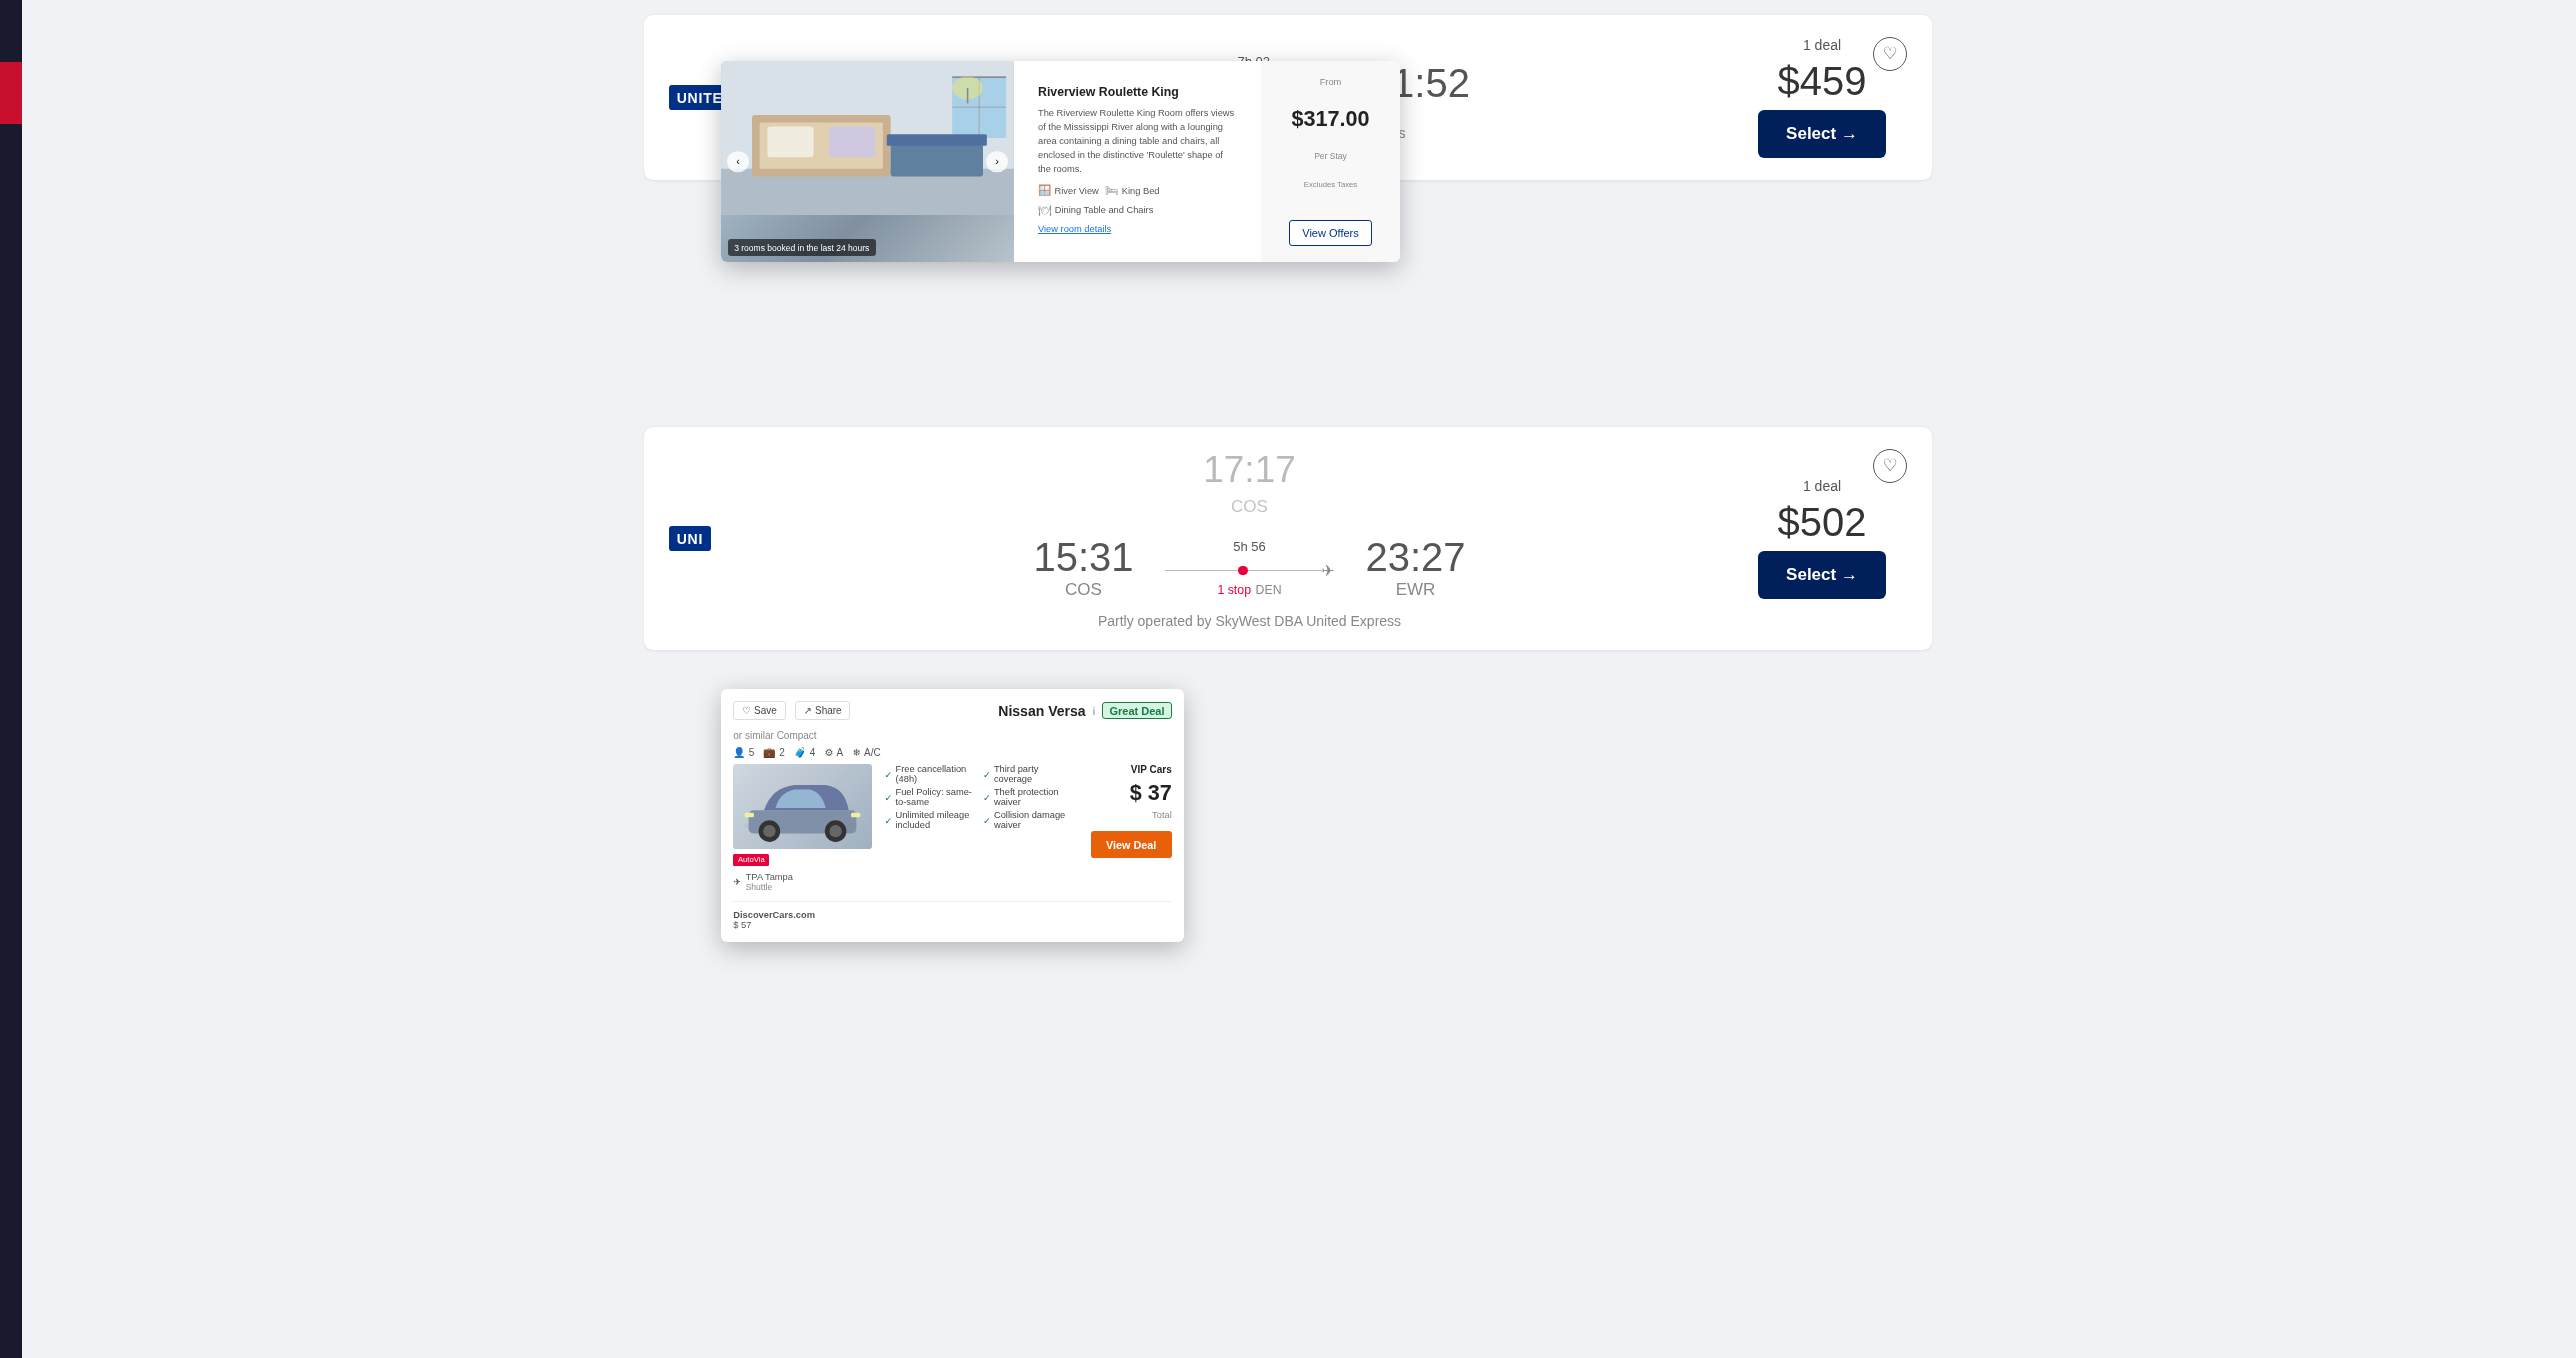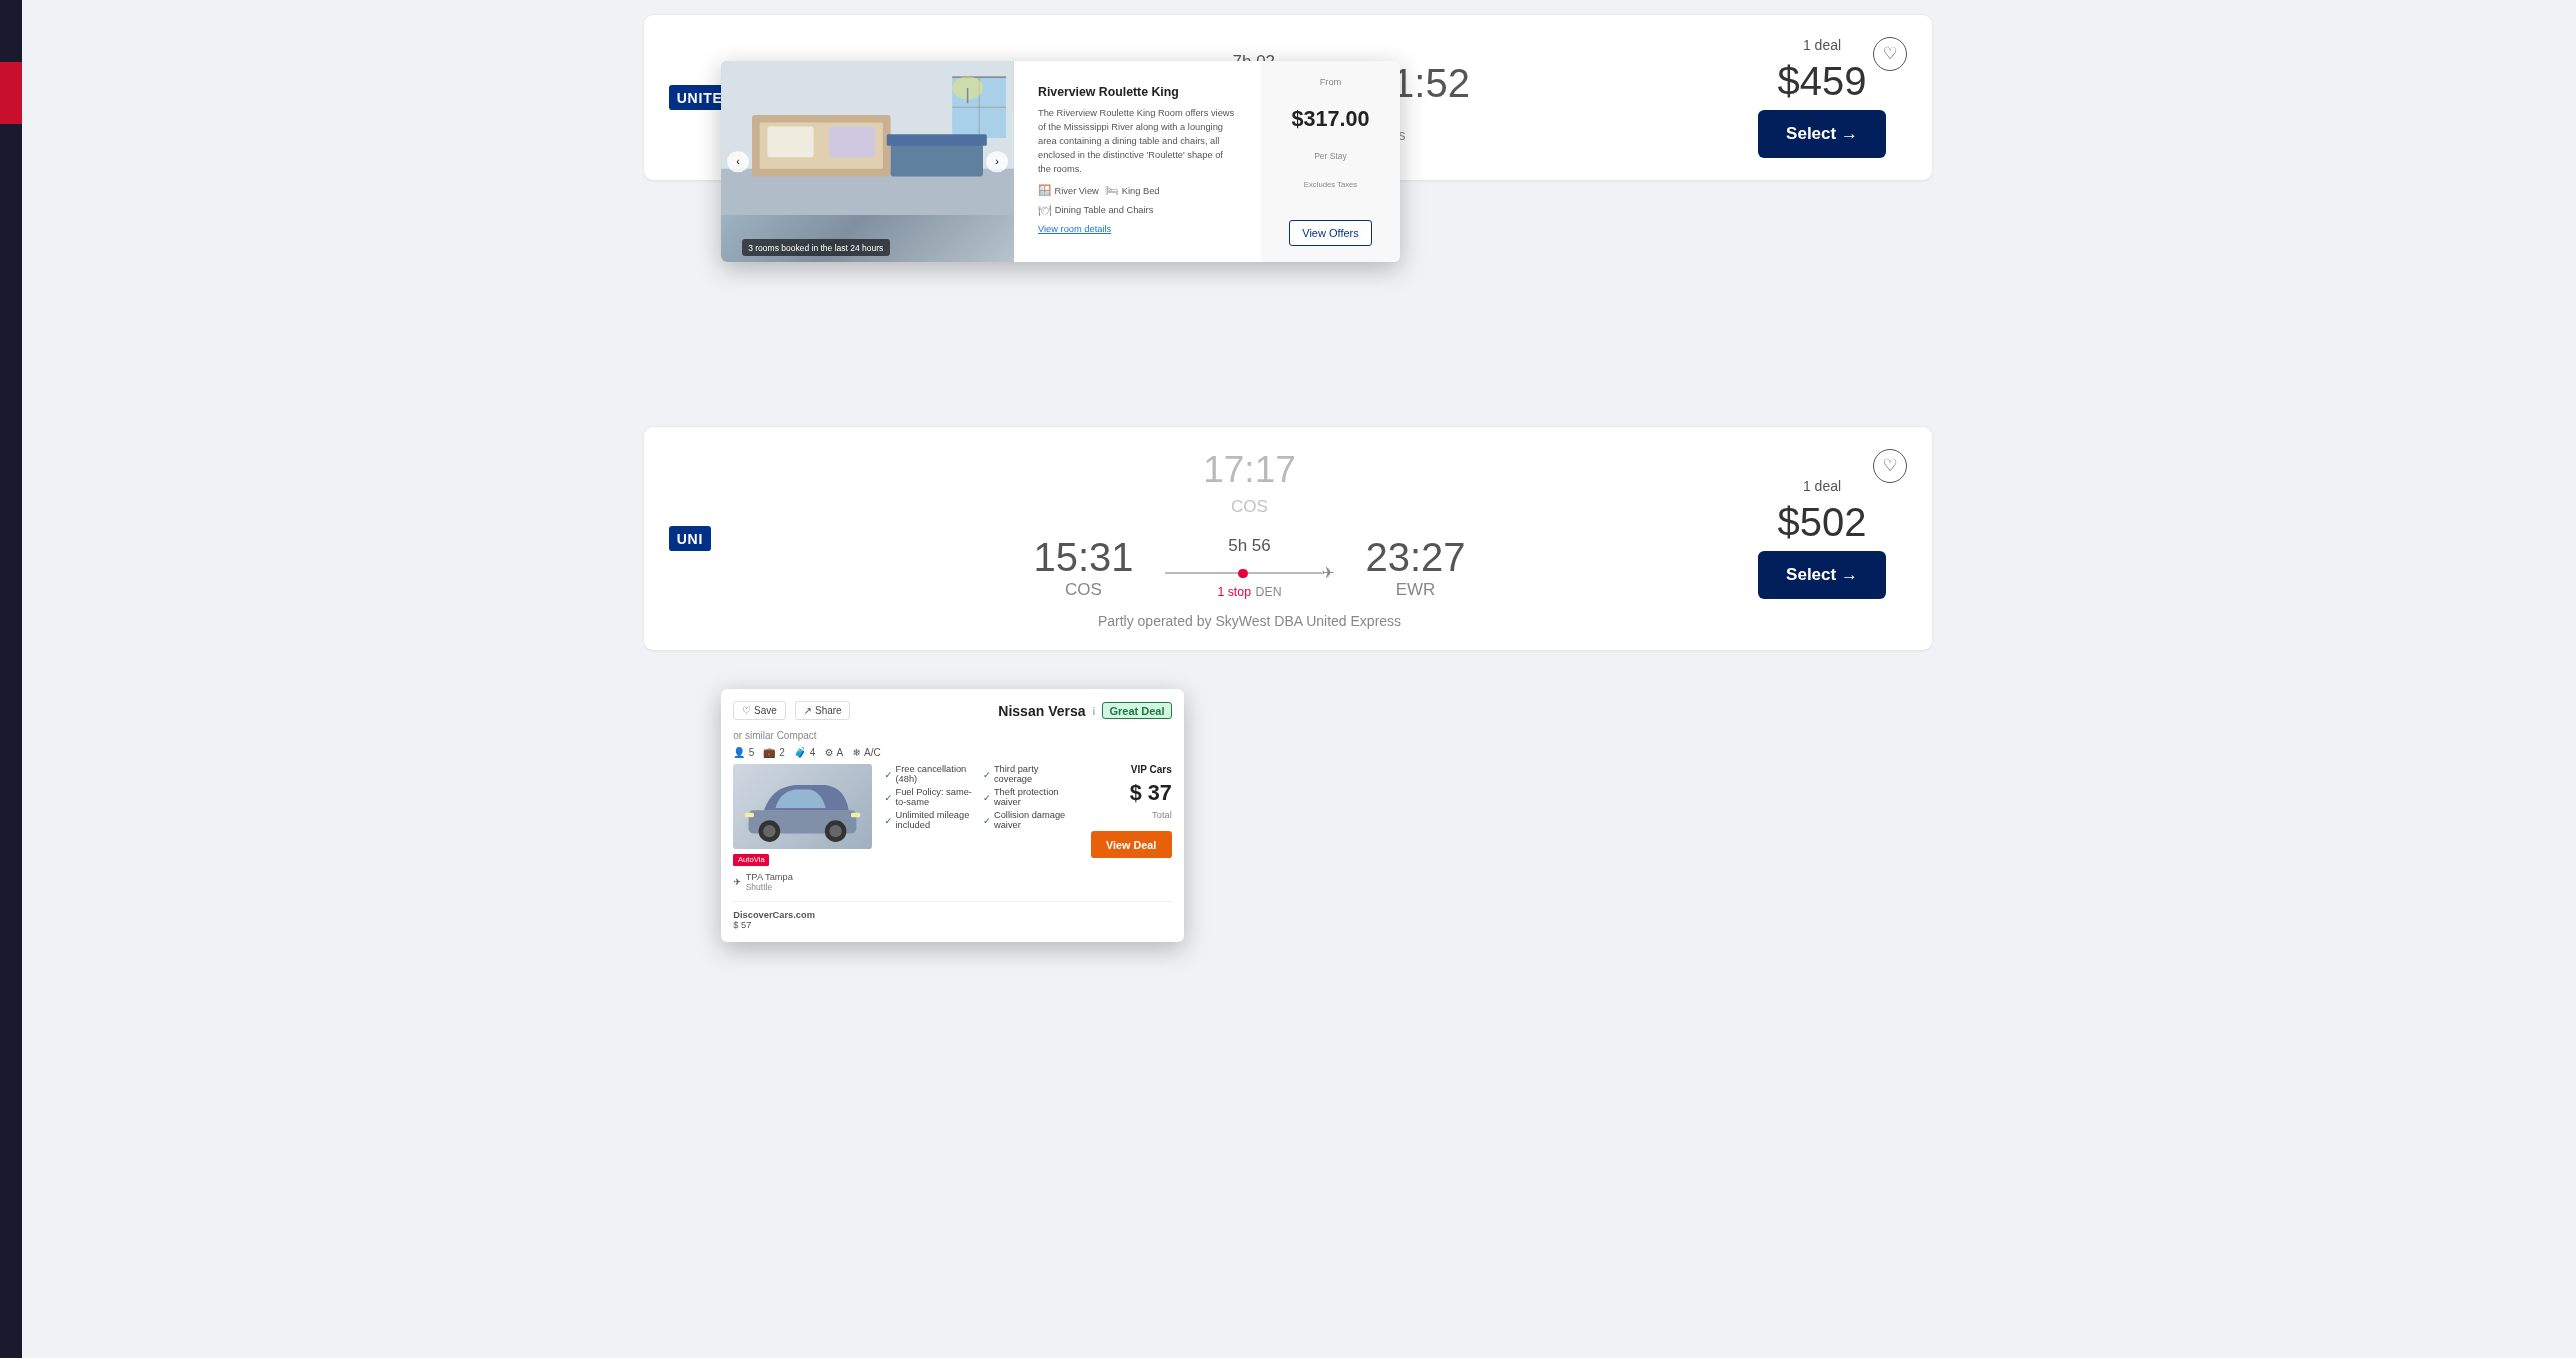--- a/index.html
+++ b/index.html
@@ -75,21 +75,21 @@
     }
 
     .flight-line-container {
       display: flex;
       flex-direction: column;
       align-items: center;
       gap: 3.1px;
     }
 
     .duration-label {
-      font-size: 17px;
+      font-size: 13px;
       color: #555;
       margin-bottom: 5px;
     }
 
     .flight-line {
       display: flex;
       align-items: center;
       gap: 0;
       width: 170px;
     }
@@ -225,21 +225,21 @@
       width: 100%;
       height: 100%;
       background: linear-gradient(135deg, #c8d8e8 0%, #a0b4c4 30%, #8090a0 60%, #b8c4cc 100%);
       min-height: 154px;
       position: relative;
     }
 
     .hotel-image-overlay {
       position: absolute;
       bottom: 6.2px;
-      left: 21px;
+      left: 7px;
       background: rgba(0,0,0,0.6);
       color: #fff;
       font-size: 8.5px;
       padding: 3.1px 6.2px;
       border-radius: 3.1px;
       text-align: right;
     }
 
     .hotel-nav-btn {
       position: absolute;

